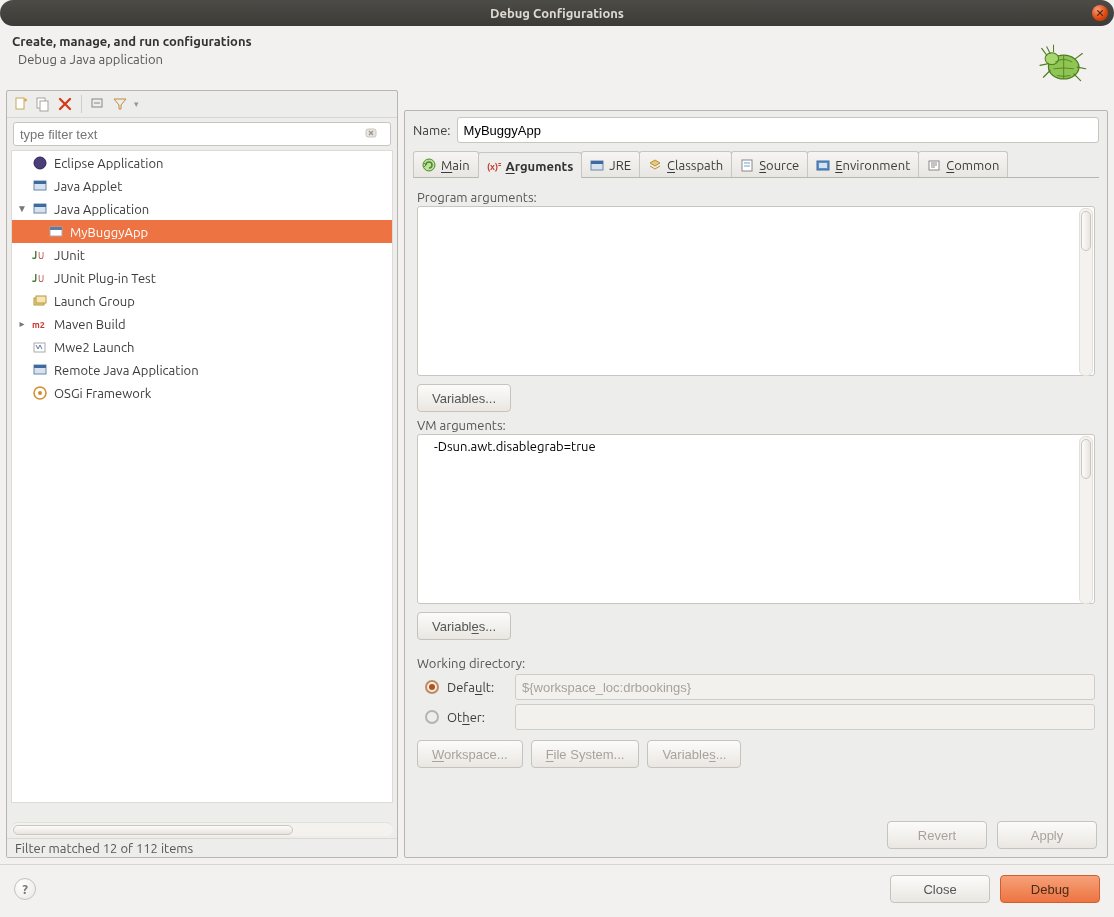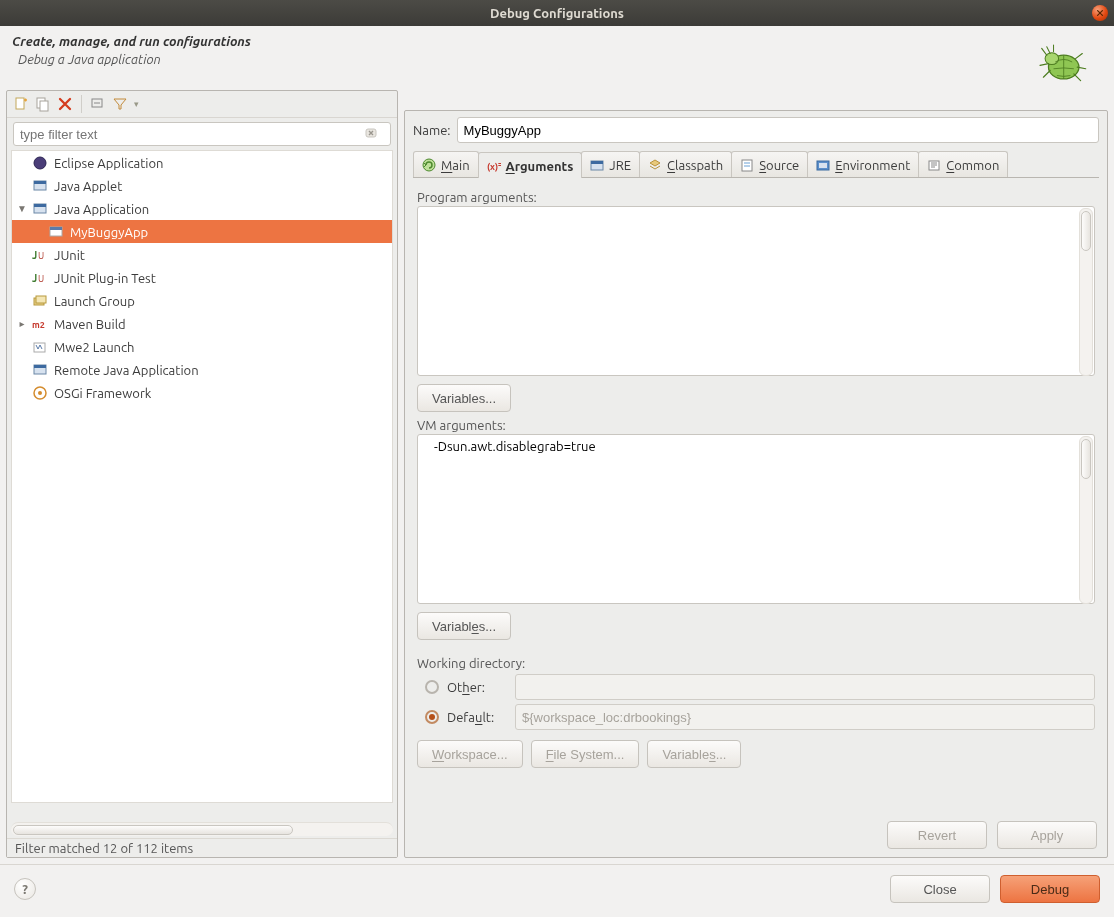--- a/index.html
+++ b/index.html
@@ -1,21 +1,21 @@
 <!DOCTYPE html>
 <html><head>
 <meta charset="utf-8">
 <style>
   * { box-sizing: border-box; }
   html, body { margin:0; padding:0; height:100%; font-family: "Ubuntu", "Noto Sans", sans-serif; font-size:13px; color:#3c3c3c; }
   body { background:#f2f1f0; display:flex; flex-direction:column; width:1114px; height:917px; overflow:hidden; }
-  .titlebar { background:linear-gradient(#4c4b46,#3c3b37); color:#dfdbd2; height:26px; display:flex; align-items:center; justify-content:center; position:relative; font-weight:bold; font-size:13px; }
+  .titlebar { background:linear-gradient(#4c4b46,#3c3b37); color:#dfdbd2; height:26px; display:flex; align-items:center; justify-content:center; position:relative; font-weight:bold; font-size:13px;border-radius:13px; }
   .close-dot { position:absolute; right:6px; top:5px; width:16px; height:16px; border-radius:8px; background:radial-gradient(circle at 35% 30%, #f7a07a, #e24912 55%, #a52f03); display:flex; align-items:center; justify-content:center; color:#5a2000; font-size:10px; }
   .header { padding:8px 12px 0 12px; display:flex; }
-  .header-text { flex:1;font-style:italic; }
+  .header-text { flex:1; }
   .header-title { font-weight:bold; color:#333; font-size:13px; margin-bottom:4px; }
   .header-sub { color:#555; font-size:13px; margin-left:6px; }
   .bug-icon { width:56px; height:44px; margin-right:12px; margin-top:6px; }
   .content { display:flex; gap:6px; padding:6px; flex:1; min-height:0; }
   .panel { border:1px solid #b8b5b0; background:#ededeb; border-radius:2px; }
   .left { width:392px; display:flex; flex-direction:column; }
   .toolbar { display:flex; align-items:center; padding:4px 6px; gap:6px; border-bottom:1px solid #d9d6d1; }
   .tb-ico { width:16px; height:16px; color:#888; }
   .tb-sep { width:1px; height:18px; background:#d0cec9; margin:0 2px; }
   .filter { margin:4px 6px 4px 6px; }
@@ -287,28 +287,28 @@
             <div class="vthumb"></div>
           </div>
       </div>
       <div class="btnrow">
         <button class="gb"><span>Variabl<span class="u">e</span>s...</span></button>
       </div>
 
       <div class="workdir">
         <div class="grp-label">Working directory:</div>
         <div class="radio-row">
+          <span class="radio checked"></span>
+          <span style="width:60px;">Defa<span class="u">u</span>lt:</span>
+          <input class="wd-input" readonly="" value="${workspace_loc:drbookings}" style="">
+        </div>
+        <div class="radio-row">
           <span class="radio unchecked"></span>
           <span style="width:60px;">Ot<span class="u">h</span>er:</span>
           <input class="wd-input" readonly="" style="">
-        </div>
-        <div class="radio-row">
-          <span class="radio checked"></span>
-          <span style="width:60px;">Defa<span class="u">u</span>lt:</span>
-          <input class="wd-input" readonly="" value="${workspace_loc:drbookings}" style="">
         </div>
         <div class="btnrow">
           <button class="gb" disabled=""><span><span class="u">W</span>orkspace...</span></button>
           <button class="gb" disabled=""><span><span class="u">F</span>ile System...</span></button>
           <button class="gb" disabled=""><span>Variable<span class="u">s</span>...</span></button>
         </div>
       </div>
     </div>
 
     <div class="revert-apply">

